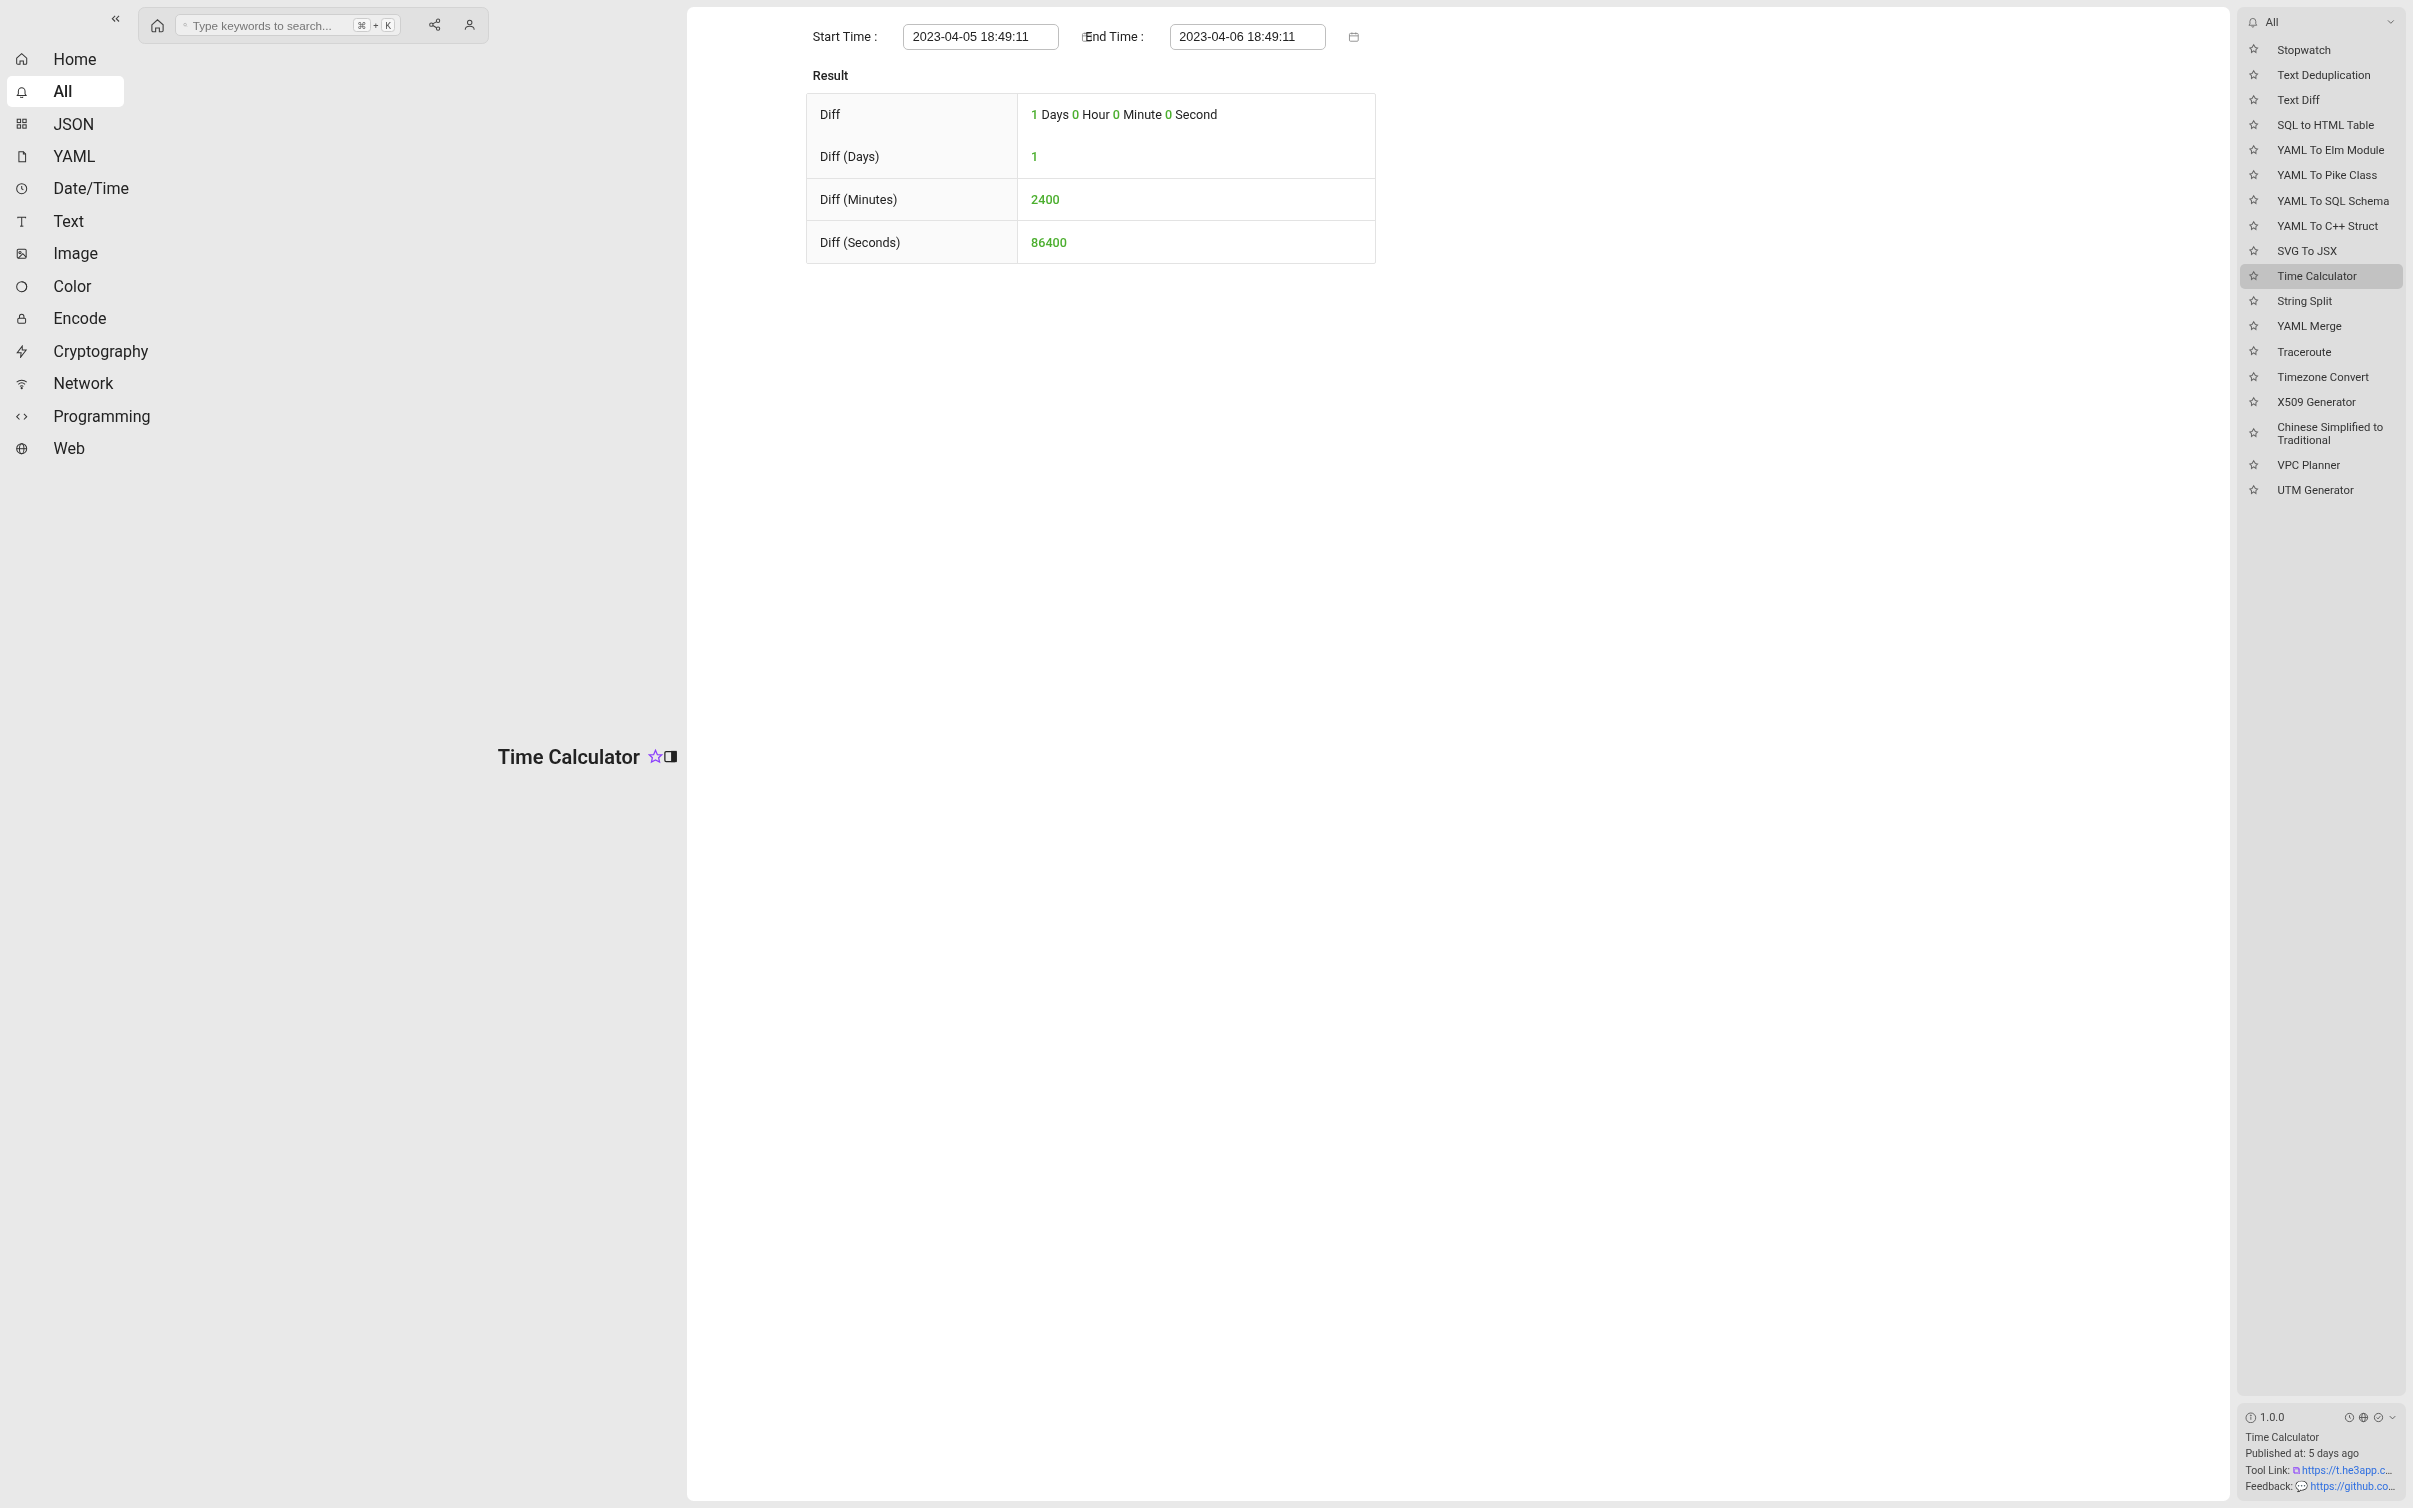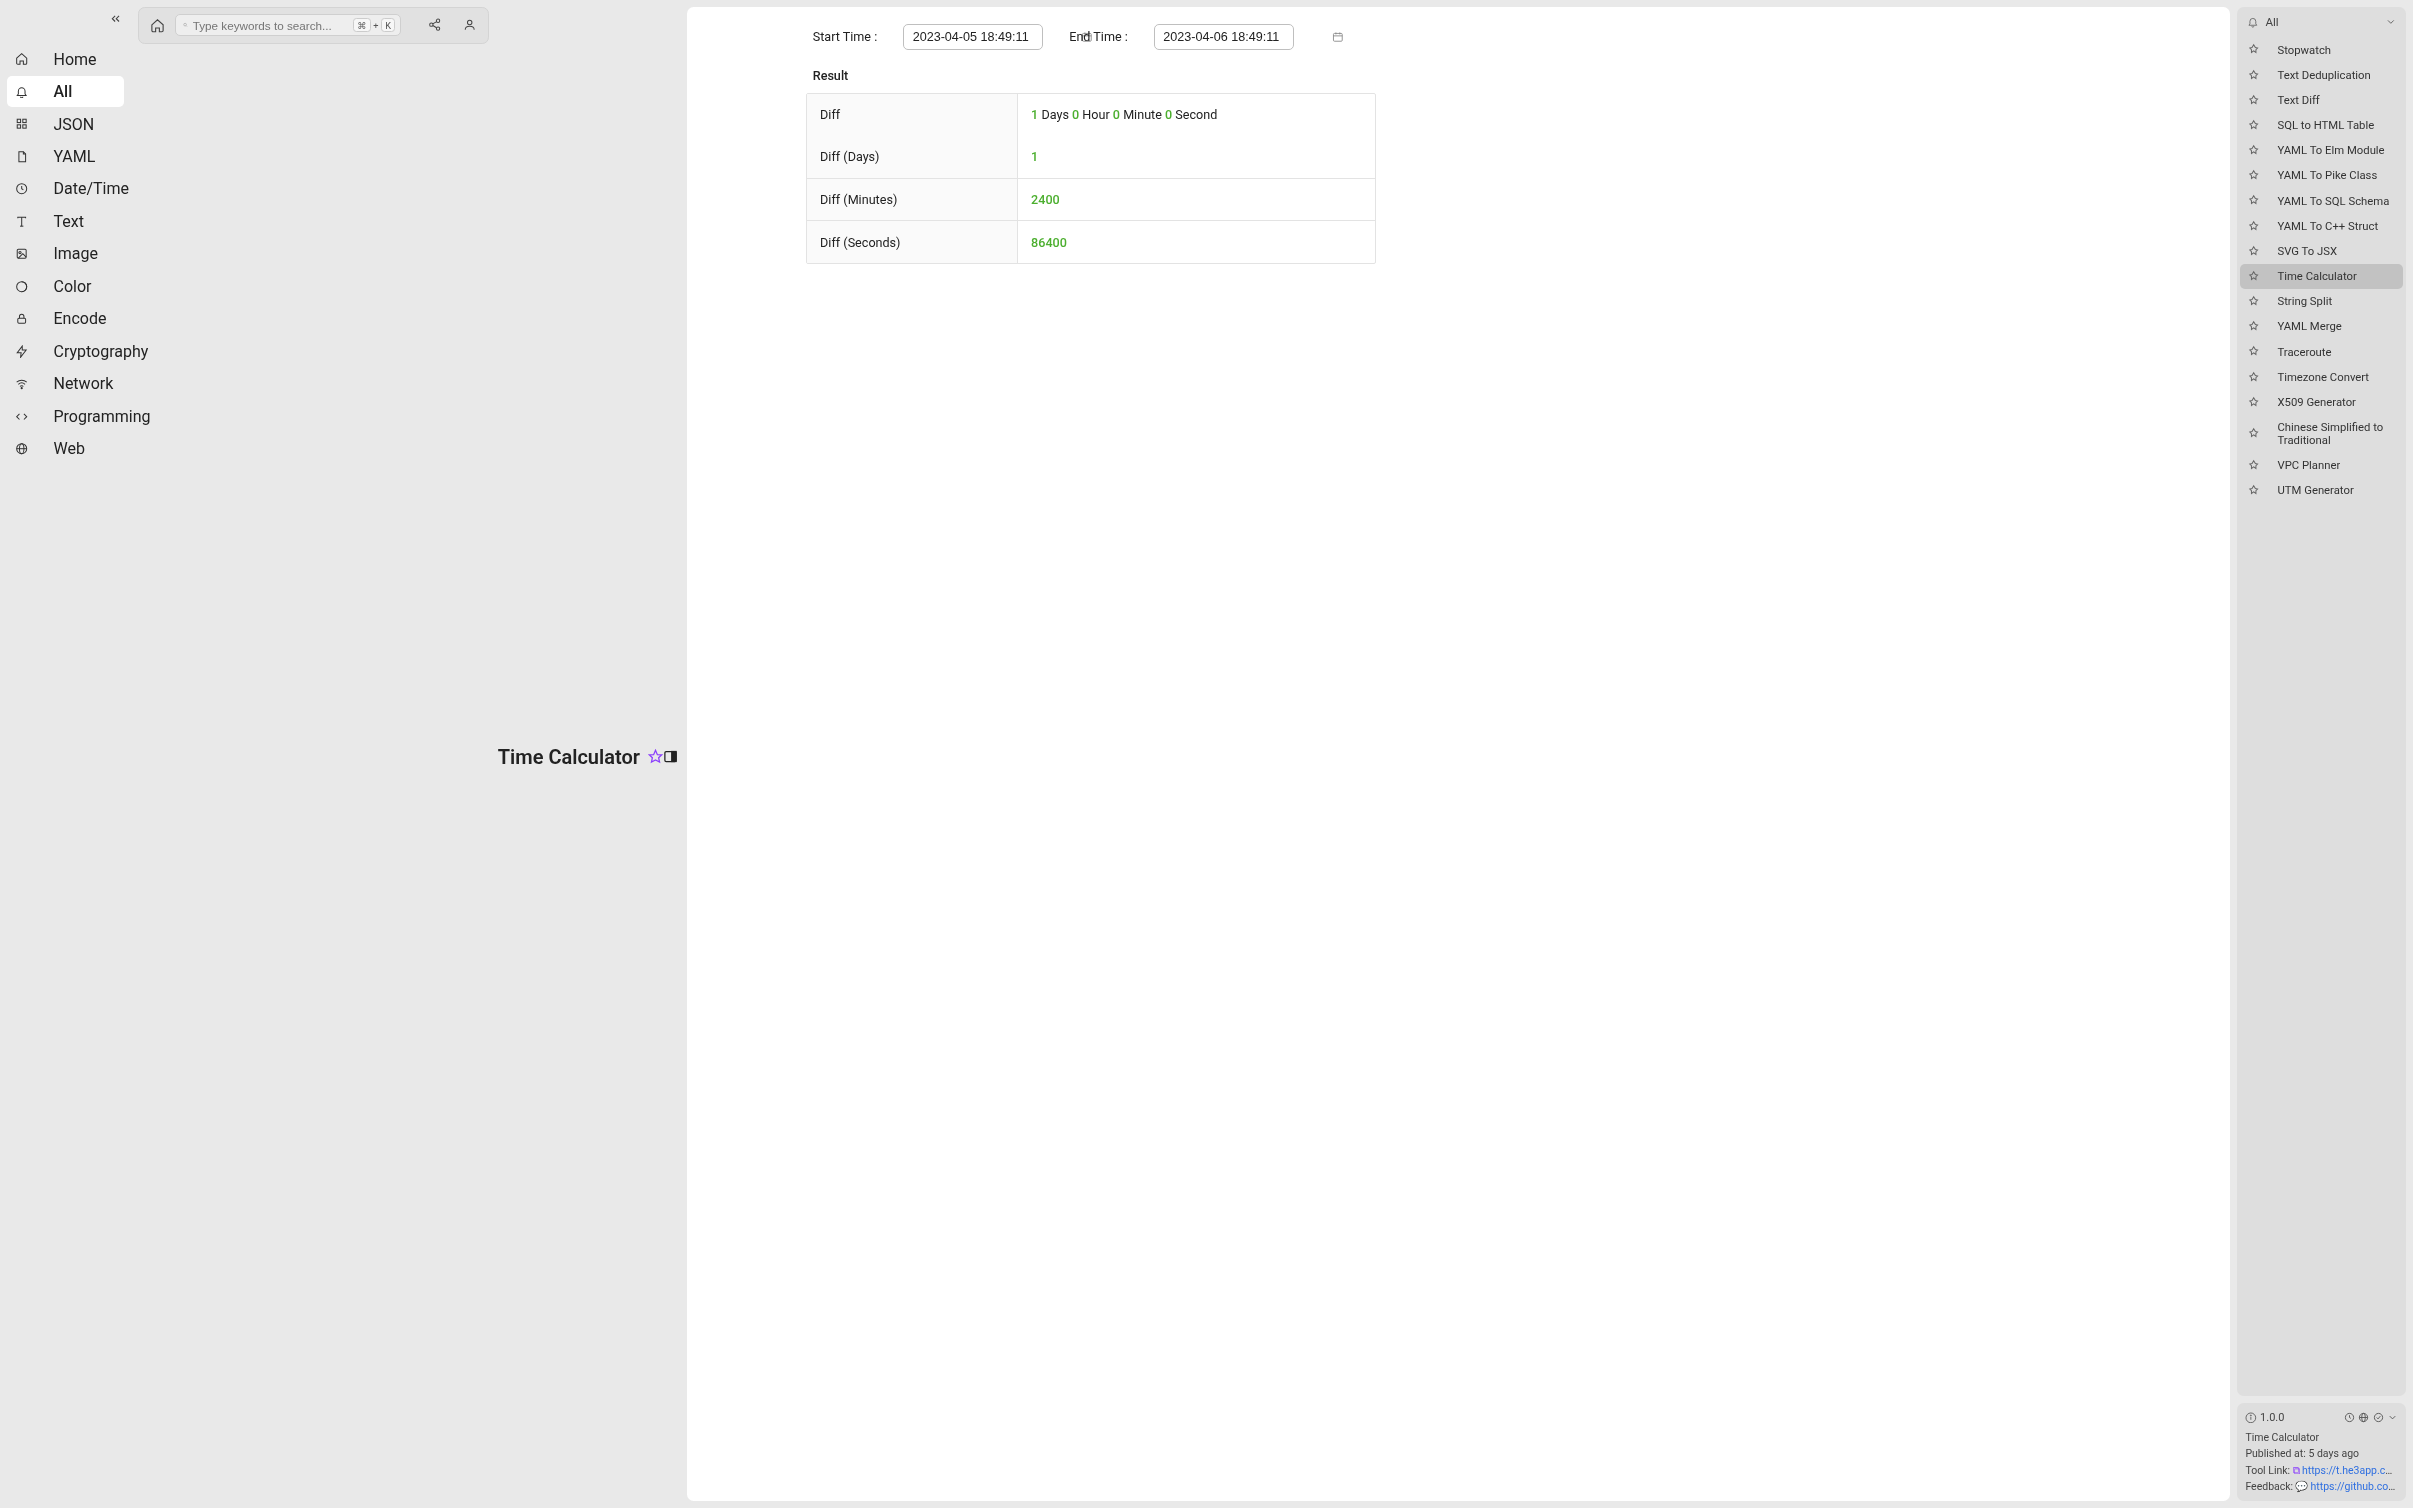--- a/index.html
+++ b/index.html
@@ -28,21 +28,21 @@
   .page-header { display: flex; align-items: center; justify-content: space-between; padding: 15px 8.4px 10px 8.4px; }
   .page-title-wrap { display: flex; align-items: center; gap: 8.4px; }
   .page-title { font-size: 20px; font-weight: 600; }
   .star-btn { color: #8a3ffc; cursor: pointer; }
   .panel-btn { cursor: pointer; color: #222; }
 
   .content-card { background: #fff; border-radius: 6.7px; flex: 1; padding: 17px 25px; overflow: auto; }
 
   .form-row { display: flex; align-items: center; gap: 26px; margin-bottom: 18.4px; padding-left: 101px; }
   .field-label { font-size: 12.6px; color: #222; }
-  .date-input-wrap { display: flex; align-items: center; border: 0.8px solid #bfbfbf; border-radius: 5px; padding: 5px 8.4px; gap: 6.7px; background: #fff; width: 140px; }
+  .date-input-wrap { display: flex; align-items: center; border: 0.8px solid #bfbfbf; border-radius: 5px; padding: 5px 8.4px; gap: 6.7px; background: #fff; width: 156px; }
   .date-input-wrap input { border: none; outline: none; font-size: 12.6px; flex: 1; color: #222; background: transparent; }
   .date-input-wrap .cal-icon { color: #888; }
 
   .result-label { font-size: 12.6px; font-weight: 500; margin-bottom: 10px; margin-left: 101px; }
 
   .result-table { margin-left: 94px; width: 570px; border: 0.8px solid #e3e3e3; border-radius: 2px; border-collapse: separate; border-spacing: 0; overflow: hidden; }
   .result-table td { padding: 13.4px 13.4px; font-size: 12.6px; border-bottom: 0.8px solid #e3e3e3; }
   .result-table tr:last-child td { border-bottom: none; }
   .result-table td:first-child { width: 211px; border-right: 0.8px solid #e3e3e3; background: #fafafa; }
   .num { color: #4caf2f; font-weight: 500; }

